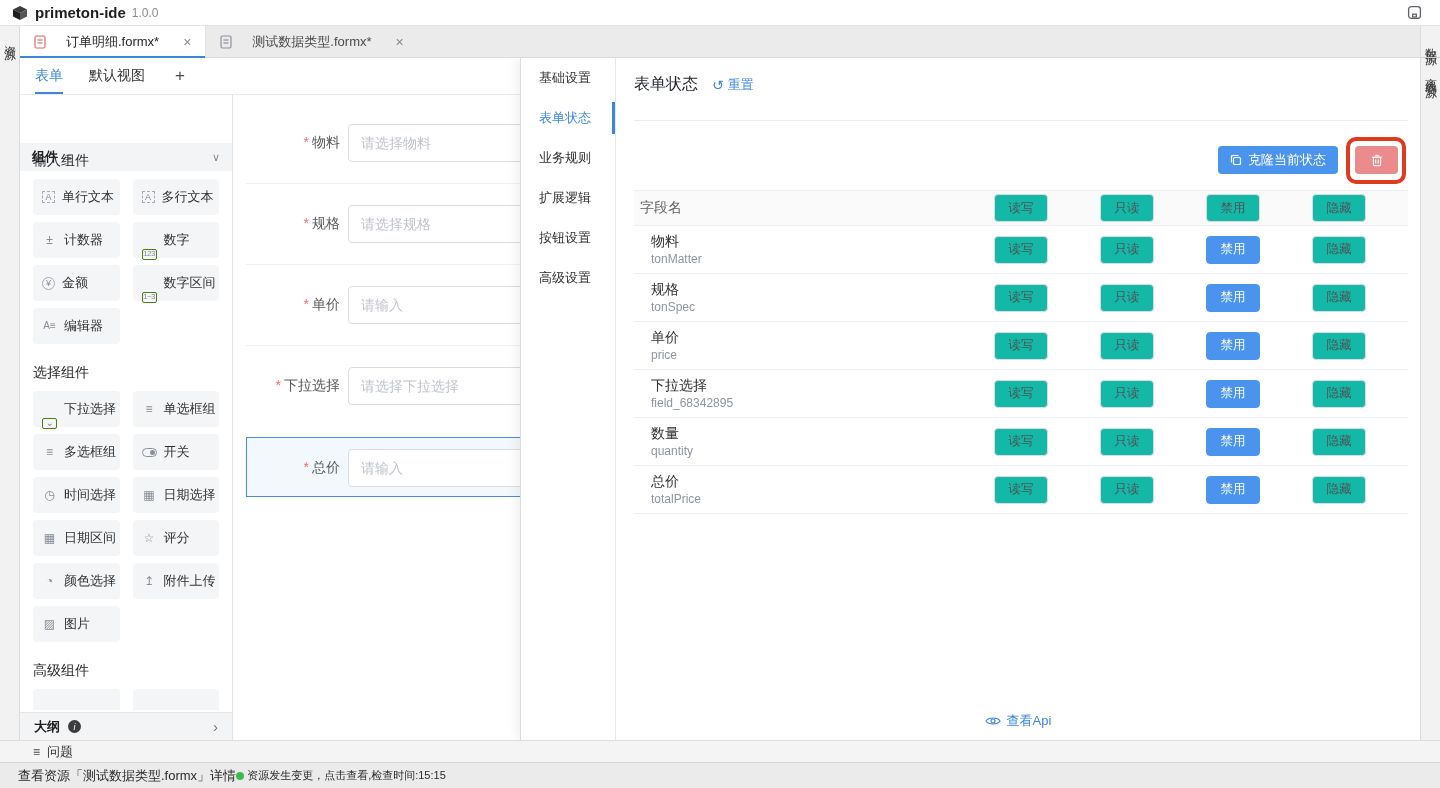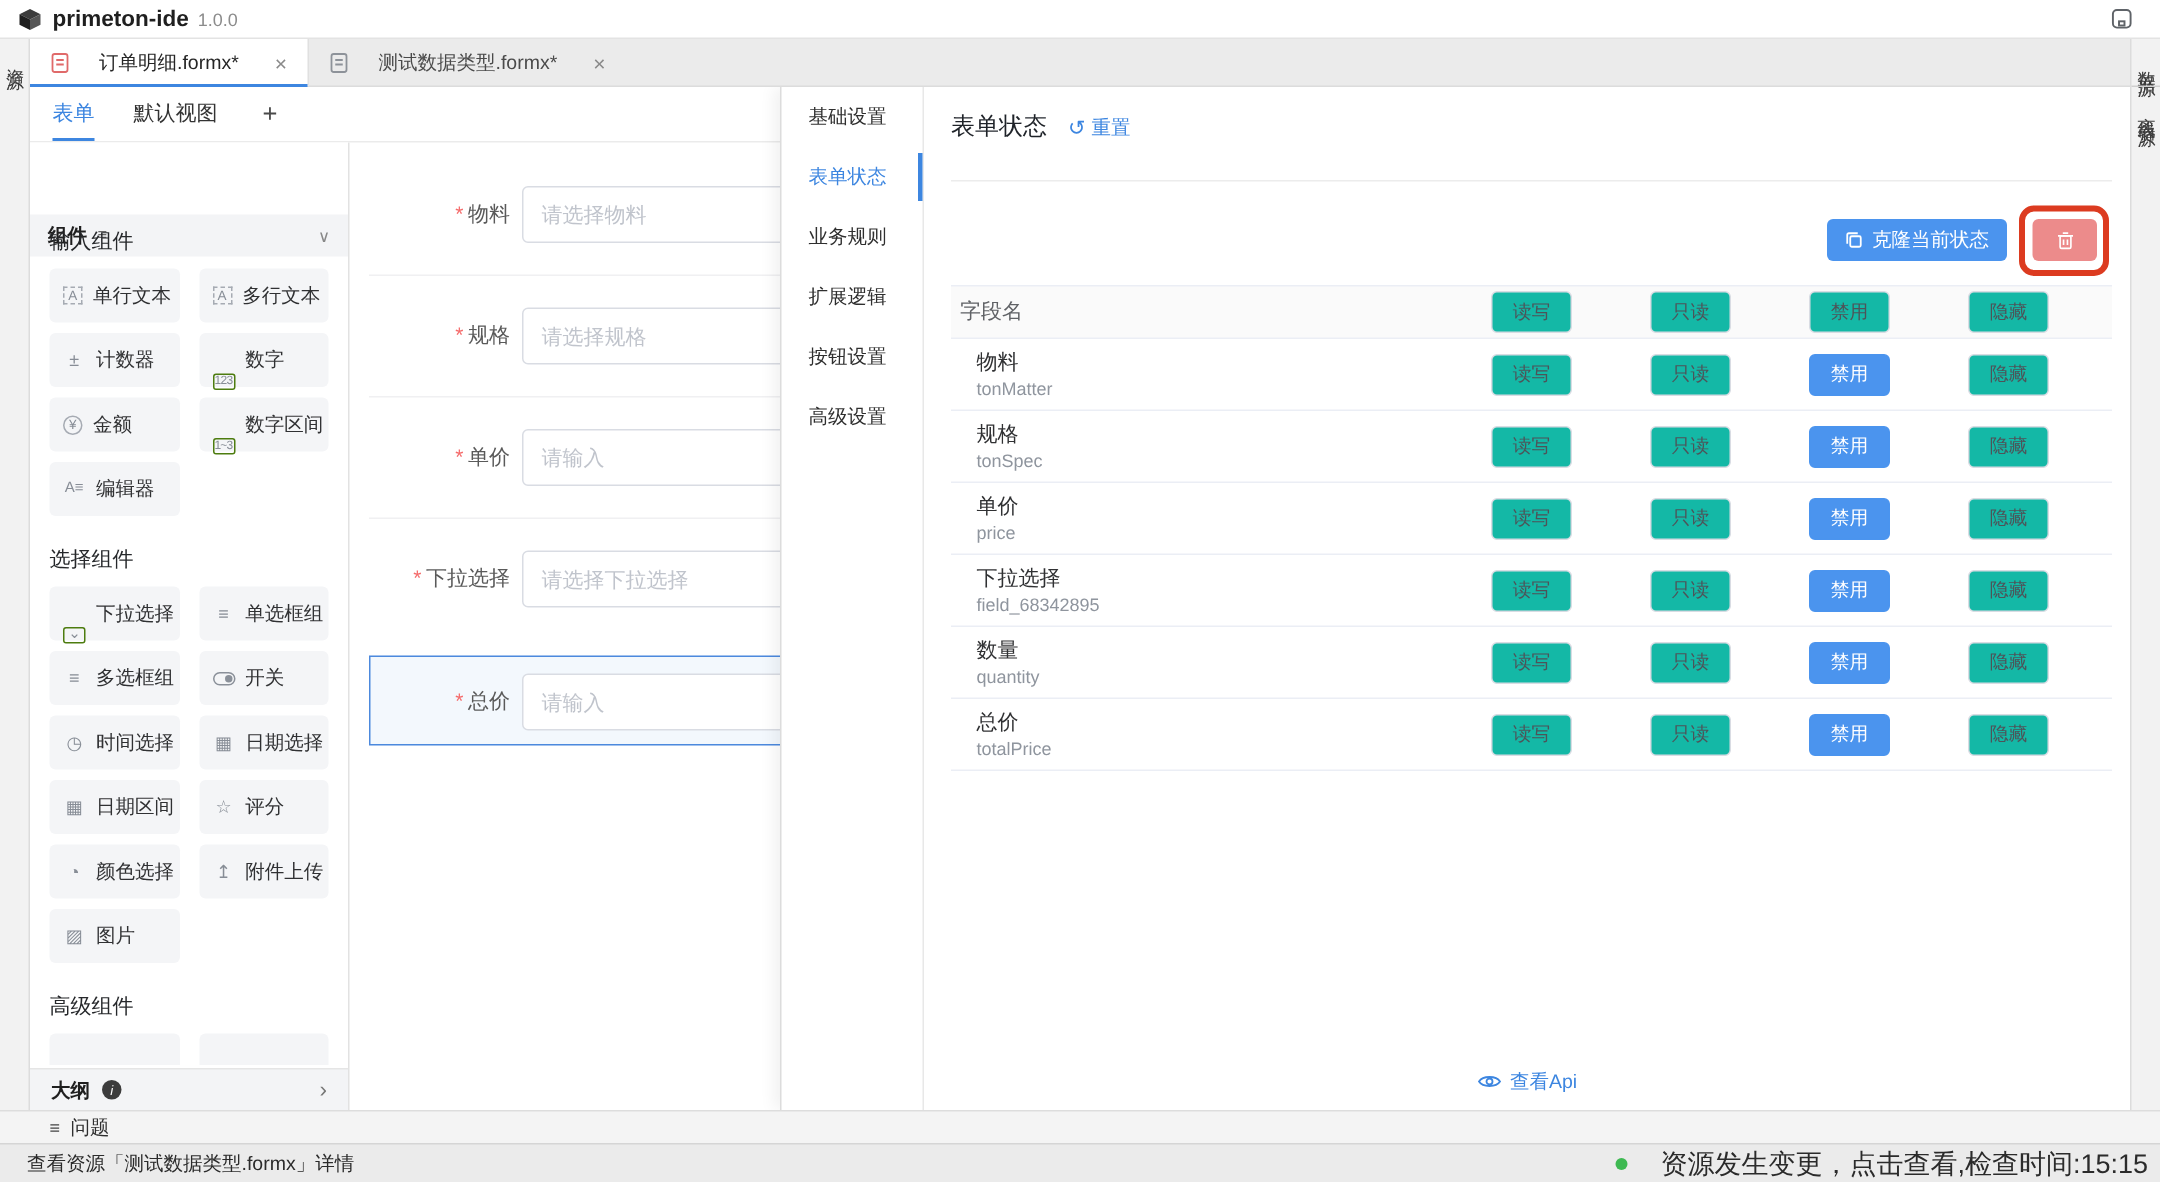--- a/index.html
+++ b/index.html
@@ -103,23 +103,23 @@
   .optcol { width:106px; display:flex; justify-content:center; flex:none; }
   .opt { width:54px; height:28px; border:1px solid #d9dce3; border-radius:4px; background:#14b8a6; color:#4e5358; font-size:12.5px; cursor:pointer; font-family:inherit; }
   .opt.sel { background:#4b94ee; border-color:#4b94ee; color:#fff; }
 
   .viewapi { position:absolute; left:0; right:0; bottom:10px; display:flex; align-items:center; justify-content:center; gap:6px; color:#3d86e0; font-size:13px; cursor:pointer; }
 
   
   .problems { position:absolute; left:0; top:740px; width:1440px; height:22px; background:#f4f4f4; border-top:1px solid #ddd; display:flex; align-items:center; padding-left:33px; gap:7px; z-index:35; cursor:pointer; }
   .problems .ico { font-size:12px; color:#444; }
   .problems .t { font-size:13px; color:#2f2f2f; }
-  .statusbar { position:absolute; left:0; top:762px; width:1440px; height:26px; background:#ebebeb; border-top:1px solid #d5d5d5; display:flex; align-items:center; justify-content:space-between; padding:0 8px 0 18px; z-index:35; }
+  .statusbar { position:absolute; left:0; top:762px; width:1440px; height:26px; background:#ebebeb; border-top:1px solid #d5d5d5; display:flex; align-items:center; padding:0 8px 0 18px; z-index:35; }
   .statusbar .left { font-size:13px; color:#2b2b2b; }
-  .statusbar .right { display:flex; align-items:center; gap:22px; font-size:18px; color:#2b2b2b; cursor:pointer; }
+  .statusbar .right { display:flex; align-items:center; gap:3px; font-size:11px; color:#2b2b2b; cursor:pointer; }
   .gdot { width:8px; height:8px; border-radius:50%; background:#3eb952; flex:none; }
 
   .red-ico { color:#e06a6a; }
   .gray-ico { color:#8d9299; }
 </style>
 </head>
 <body>
 
 <div class="topbar">
   <svg class="logo" viewBox="0 0 16 16">

